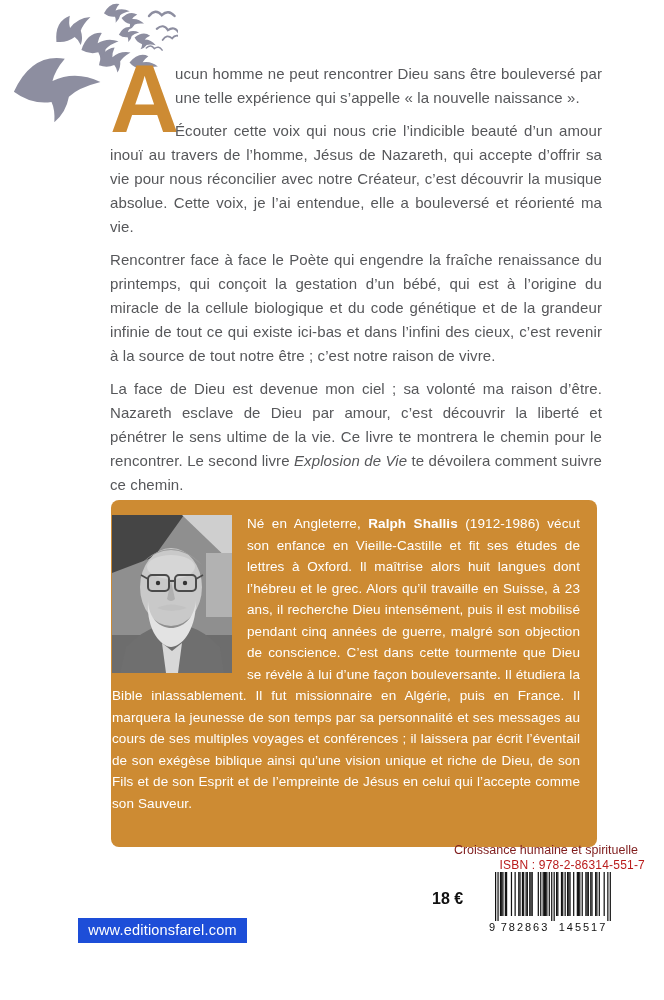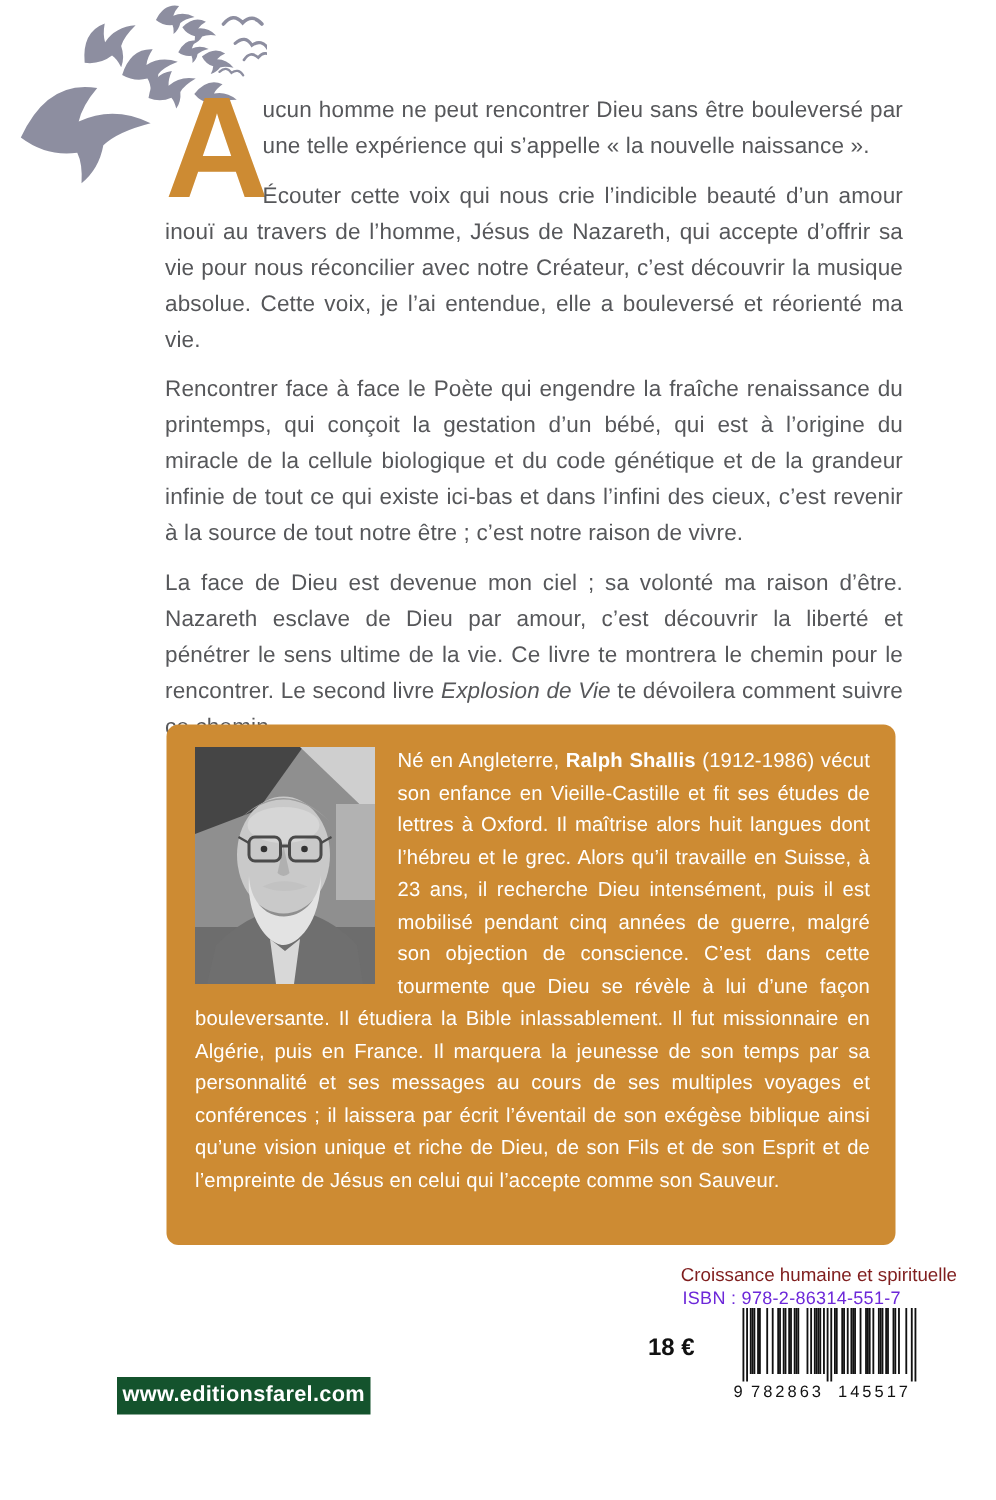--- a/index.html
+++ b/index.html
@@ -10,38 +10,38 @@
   .birds{position:absolute;left:6px;top:2px;width:172px;height:122px;}
 
   
   .intro{position:absolute;left:110px;top:62px;width:492px;}
   .intro p{margin:0 0 9px 0;font-size:15px;line-height:24px;text-align:justify;
            color:#56575a;letter-spacing:.1px;}
   .dropcap{float:left;width:60px;height:70px;margin:5px 5px 0 0;
            font-size:96px;line-height:64px;font-weight:bold;color:#cd8b33;}
 
   
-  .bio-box{position:absolute;left:111px;top:483px;width:486px;height:347px;
+  .bio-box{position:absolute;left:111px;top:500px;width:486px;height:347px;
            background:#cd8b33;border-radius:8px;box-sizing:border-box;
-           padding:13px 17px 10px 19px;overflow:hidden;}
+           padding:13px 17px 10px 1px;overflow:hidden;}
   .photo{float:left;width:120px;height:158px;margin:2px 15px 6px 0;}
   .photo svg{display:block;width:120px;height:158px;}
   .bio-text{margin:0;font-size:13.5px;line-height:21.5px;color:#ffffff;
             text-align:justify;letter-spacing:.1px;}
   .bio-text b{font-weight:bold;}
 
   
   .category{position:absolute;right:26px;top:843px;font-size:12.5px;color:#7f1d1d;}
-  .isbn{position:absolute;left:455px;top:858px;width:190px;text-align:left;
-        font-size:12px;color:#6d28d9;letter-spacing:.2px;}
+  .isbn{position:absolute;left:455px;top:858px;width:190px;text-align:right;
+        font-size:12px;color:#b91c1c;letter-spacing:.2px;}
   .barcode{position:absolute;left:486px;top:872px;width:128px;height:62px;}
   .price{position:absolute;left:432px;top:890px;font-size:16px;font-weight:bold;color:#111;}
   .logo{position:absolute;left:137px;top:844px;width:58px;height:66px;}
   .webbar{position:absolute;left:78px;top:918px;width:169px;height:25px;
-          background:#14532d;color:#ffffff;font-weight:bold;font-size:14.5px;
+          background:#1d4ed8;color:#ffffff;font-weight:normal;font-size:14.5px;
           line-height:25px;text-align:center;letter-spacing:.2px;}
 </style>
 </head>
 <body>
 
 <div class="cover">
 
   <svg class="birds" viewBox="0 0 172 122" aria-hidden="true">
     <defs>
       <path id="bird" d="M2,30 Q20,2 45,10 Q36,18 33,26 Q52,20 70,32 Q52,34 44,40 Q40,52 30,58 Q32,48 30,42 Q14,42 2,30 Z"></path>

